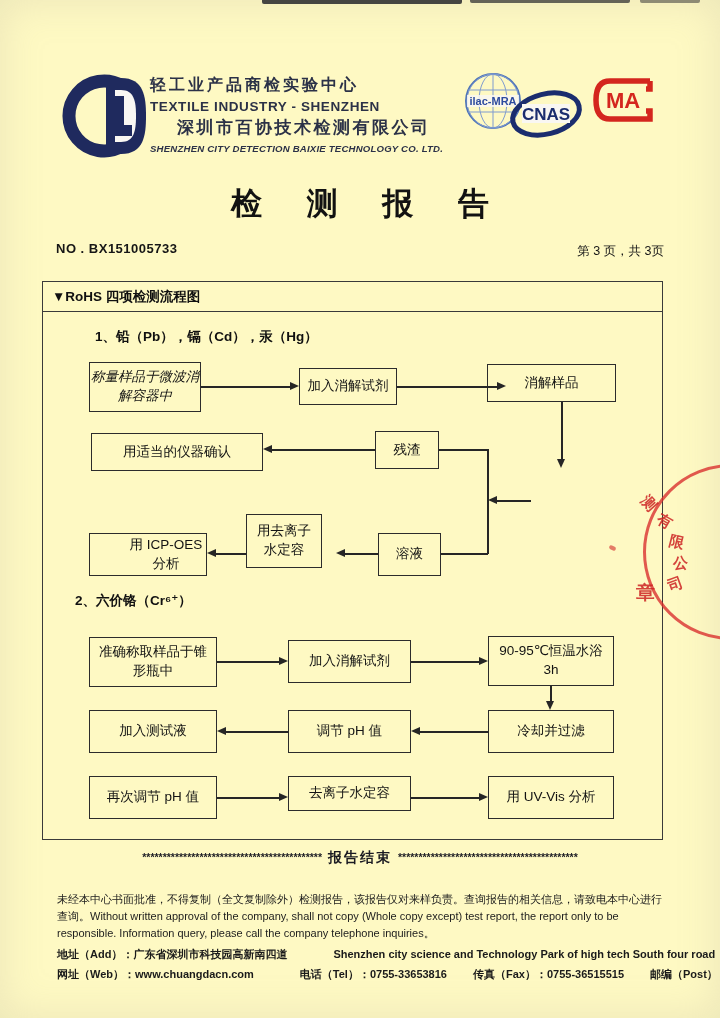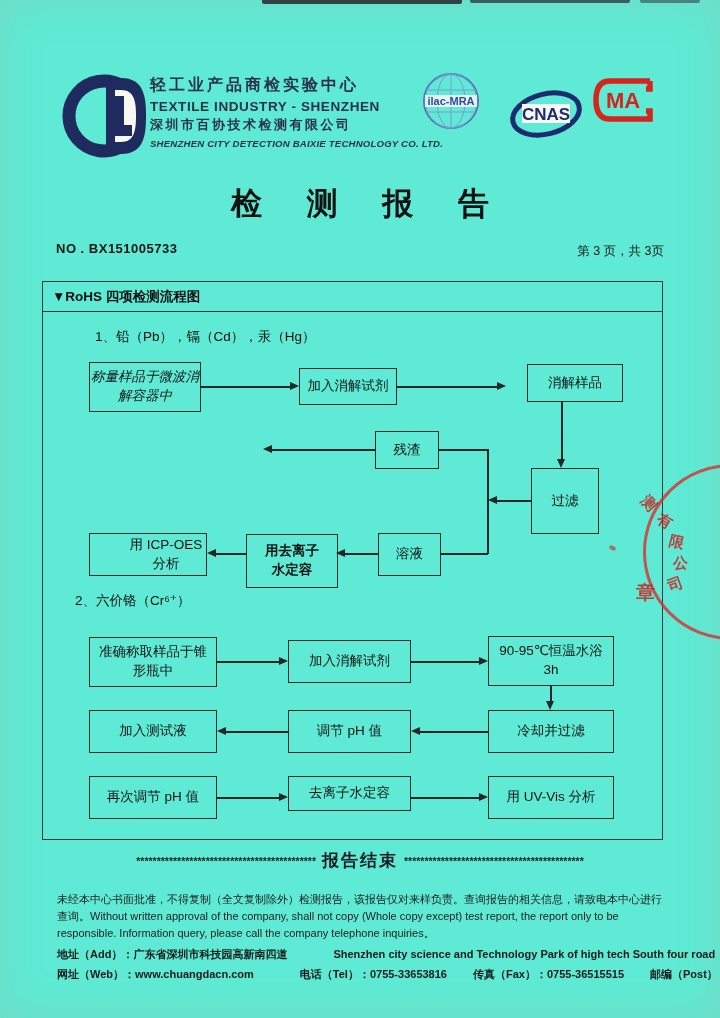--- a/index.html
+++ b/index.html
@@ -1,62 +1,62 @@
 <!DOCTYPE html>
 <html><head>
 <meta charset="utf-8">
 <style>
   * { margin:0; padding:0; box-sizing:border-box; }
   html,body { width:720px; height:1018px; }
   body { font-family:"Liberation Sans","DejaVu Sans",sans-serif; background:#e8e6e0; overflow:hidden; }
   .page {
     position:relative; width:720px; height:1018px; overflow:hidden;
-    background:#5eead4;
+    background:#fef9c3;
     box-shadow: inset 0 0 40px rgba(180,170,150,0.25);
     color:#161616;
   }
   .abs { position:absolute; }
 
   
   .scan-edge { position:absolute; top:0; height:4px; background:#26262b; border-radius:0 0 2px 2px; }
 
   
   .co-line { color:#2b3147; white-space:nowrap; }
   .co1 { font-size:16px; font-weight:700; letter-spacing:3px; }
   .co2 { font-size:13.5px; font-weight:700; letter-spacing:0.6px; margin-top:3px; }
-  .co3 { font-size:13px; font-weight:700; letter-spacing:2.5px; margin-top:2px; }
+  .co3 { font-size:17px; font-weight:700; letter-spacing:2.5px; margin-top:2px;margin-left:27px; }
   .co4 { font-size:9.6px; font-weight:700; letter-spacing:0.2px; margin-top:4px;font-style:italic; }
 
   .doc-title { left:0; right:0; top:183px; text-align:center; font-size:31px; font-weight:700;
                letter-spacing:18px; text-indent:18px; color:#121212; }
   .report-no { left:56px; top:241px; font-size:13px; font-weight:700; letter-spacing:0.5px; }
   .page-ind  { right:56px; top:243px; font-size:12.5px; font-weight:500; }
 
   
   .flowbox { left:42px; top:281px; width:621px; height:559px; border:1.6px solid #3a3a3a; }
   .flowbox-header { position:absolute; left:0; top:0; right:0; height:30px; line-height:29px;
                     padding-left:9px; font-size:13.5px; font-weight:700;
                     border-bottom:1.6px solid #3a3a3a; color:#101010; }
-  .sec-head { position:absolute; font-size:13.5px; font-weight:400; color:#101010; white-space:nowrap; }
+  .sec-head { position:absolute; font-size:13.5px; font-weight:700; color:#101010; white-space:nowrap; }
 
   .node { position:absolute; border:1.5px solid #2c2c2c; background:transparent;
           display:flex; align-items:center; justify-content:center; text-align:center;
           font-size:13.5px; line-height:1.4; color:#131313; white-space:pre-line; font-weight:500; }
 
   .hl { position:absolute; height:1.6px; background:#262626; }
   .vl { position:absolute; width:1.6px; background:#262626; }
   .ah { position:absolute; width:0; height:0; }
   .ah.r { border-top:4.5px solid transparent; border-bottom:4.5px solid transparent; border-left:9px solid #262626; }
   .ah.l { border-top:4.5px solid transparent; border-bottom:4.5px solid transparent; border-right:9px solid #262626; }
   .ah.d { border-left:4.5px solid transparent; border-right:4.5px solid transparent; border-top:9px solid #262626; }
 
   
   .end-marker { left:40px; right:40px; top:849px; text-align:center; font-size:10.5px; font-weight:700;
                 color:#1b1b22; white-space:nowrap; overflow:hidden; }
-  .end-marker .lbl { font-size:17px; font-weight:700; letter-spacing:2px; padding:0 6px; vertical-align:-1px; }
+  .end-marker .lbl { font-size:14px; font-weight:700; letter-spacing:2px; padding:0 6px; vertical-align:-1px; }
 
   .disclaimer { left:57px; top:891px; width:612px; font-size:11px; line-height:1.55; color:#1c1c1c; }
 
   .contact { left:57px; top:947px; width:620px; font-size:11px; font-weight:600; color:#1a1a1a; }
   .contact .row { margin-bottom:5px; white-space:nowrap; }
   .contact .gap-lg { display:inline-block; width:46px; }
   .contact .gap { display:inline-block; width:26px; }
 
   
   .seal-ring { position:absolute; left:643px; top:464px; width:176px; height:176px; border-radius:50%;
@@ -83,21 +83,21 @@
     </svg>
   </div>
 
   <div class="abs" style="left:150px;top:75px;">
     <div class="co-line co1">轻工业产品商检实验中心</div>
     <div class="co-line co2">TEXTILE INDUSTRY - SHENZHEN</div>
     <div class="co-line co3">深圳市百协技术检测有限公司</div>
     <div class="co-line co4">SHENZHEN CITY DETECTION BAIXIE TECHNOLOGY CO. LTD.</div>
   </div>
 
-  <div class="abs" style="left:422px;top:72px;width:58px;height:58px;">
+  <div class="abs" style="left:464px;top:72px;width:58px;height:58px;">
     <svg width="58" height="58" viewBox="0 0 58 58">
       <circle cx="29" cy="29" r="27" fill="none" stroke="#4f74b6" stroke-width="2"></circle>
       <path d="M29,2 a14,27 0 0 0 0,54 M29,2 a14,27 0 0 1 0,54 M29,2 a26,27 0 0 0 0,54 M29,2 a26,27 0 0 1 0,54 M29,2 v54" fill="none" stroke="#7e9bd0" stroke-width="1"></path>
       <path d="M4,18 h50 M4,40 h50" stroke="#7e9bd0" stroke-width="1"></path>
       <rect x="3" y="23" width="52" height="12" fill="#f9f7f2" opacity="0.85"></rect>
       <text x="29" y="33" text-anchor="middle" font-size="11" font-weight="bold" fill="#2d4b9e" font-family="Liberation Sans,DejaVu Sans,sans-serif">ilac-MRA</text>
     </svg>
   </div>
   <div class="abs" style="left:508px;top:76px;width:76px;height:50px;">
     <svg width="76" height="76" viewBox="0 0 76 50">
@@ -119,25 +119,25 @@
   <div class="abs page-ind">第 3 页，共 3页</div>
 
   <div class="abs flowbox">
     <div class="flowbox-header">▼RoHS 四项检测流程图</div>
 
     <div class="sec-head" style="left:52px;top:46px;">1、铅（Pb），镉（Cd），汞（Hg）</div>
 
     <div class="node" style="left:46px;top:80px;width:112px;height:50px;font-style:italic;">称量样品于微波消
 解容器中</div>
     <div class="node" style="left:256px;top:86px;width:98px;height:37px;">加入消解试剂</div>
-    <div class="node" style="left:484px;top:82px;width:96px;height:38px;">消解样品</div>
+    <div class="node" style="left:444px;top:82px;width:129px;height:38px;">消解样品</div>
+    <div class="node" style="left:48px;top:151px;width:172px;height:38px;">用适当的仪器确认</div>
     <div class="node" style="left:332px;top:149px;width:64px;height:38px;">残渣</div>
-    <div class="node" style="left:488px;top:186px;width:68px;height:66px;">过滤</div>
     <div class="node" style="left:46px;top:251px;width:118px;height:43px;padding-left:36px;">用 ICP-OES 分析</div>
-    <div class="node" style="left:203px;top:252px;width:92px;height:54px;font-weight:bold;">用去离子
+    <div class="node" style="left:203px;top:232px;width:76px;height:54px;">用去离子
 水定容</div>
     <div class="node" style="left:335px;top:251px;width:63px;height:43px;">溶液</div>
 
     <div class="hl" style="left:158px;top:104px;width:89px;"></div>
     <div class="ah r" style="left:247px;top:100px;"></div>
     <div class="hl" style="left:354px;top:104px;width:100px;"></div>
     <div class="ah r" style="left:454px;top:100px;"></div>
     <div class="vl" style="left:518px;top:120px;height:58px;"></div>
     <div class="ah d" style="left:514px;top:177px;"></div>
     <div class="hl" style="left:229px;top:167px;width:103px;"></div>

